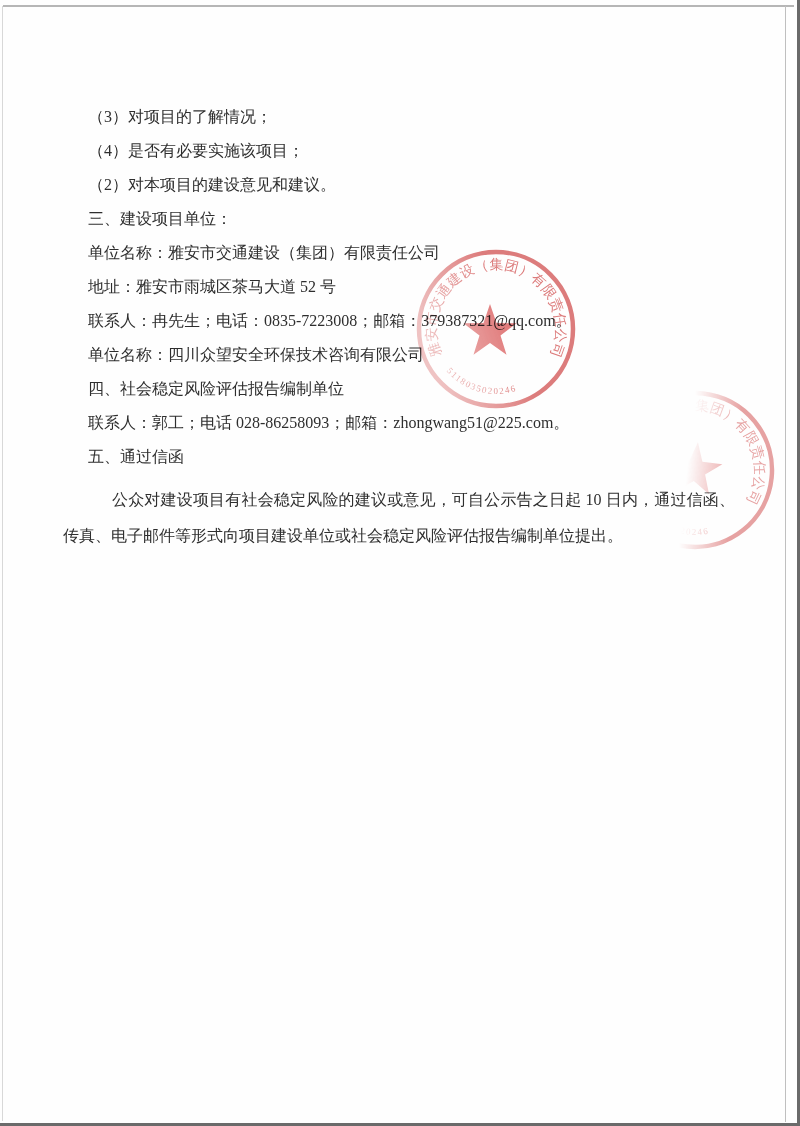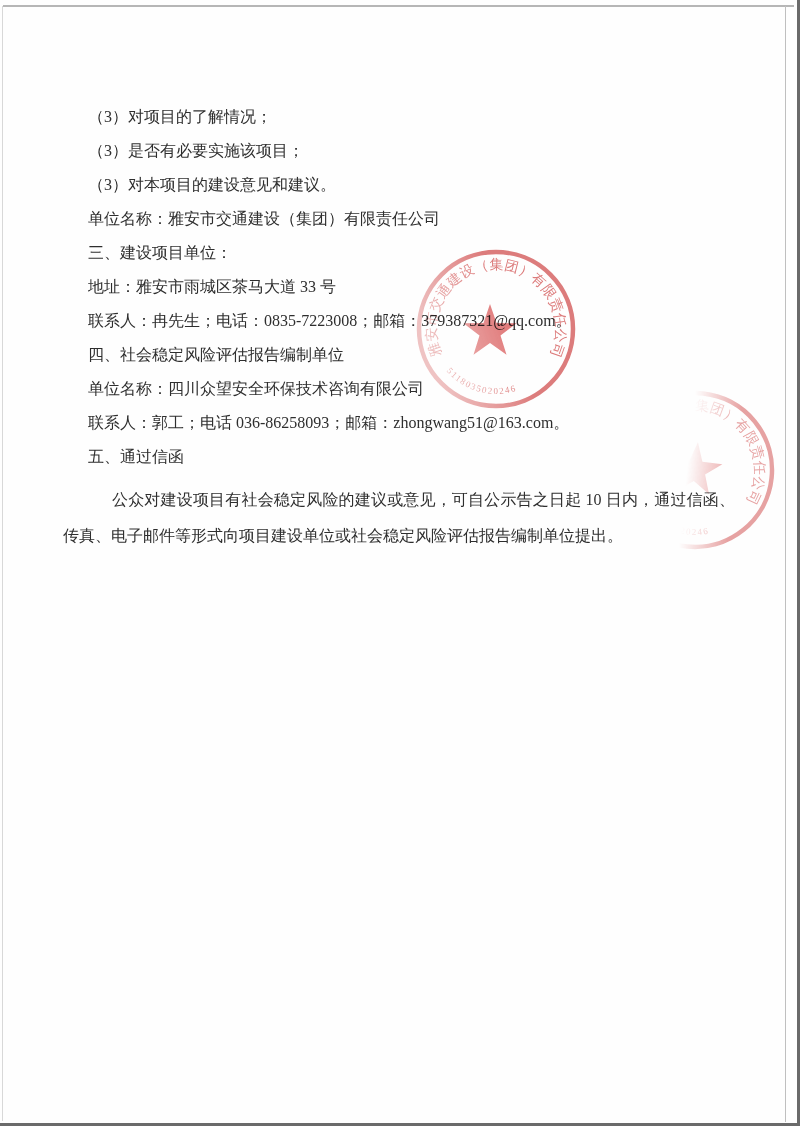--- a/index.html
+++ b/index.html
@@ -52,31 +52,31 @@
 <div class="page">
 
   <div class="edge-top"></div>
   <div class="edge-left"></div>
   <div class="edge-right-light"></div>
   <div class="edge-right-dark"></div>
   <div class="edge-bottom-dark"></div>
 
   <div class="text-block">
     <div class="line ind">（3）对项目的了解情况；</div>
-    <div class="line ind">（3）是否有必要实施该项目；</div>
-    <div class="line ind">（3）对本项目的建设意见和建议。</div>
+    <div class="line ind">（4）是否有必要实施该项目；</div>
+    <div class="line ind">（2）对本项目的建设意见和建议。</div>
 
+    <div class="line ind">三、建设项目单位：</div>
     <div class="line ind">单位名称：雅安市交通建设（集团）有限责任公司</div>
-    <div class="line ind">三、建设项目单位：</div>
-    <div class="line ind">地址：雅安市雨城区茶马大道 33 号</div>
+    <div class="line ind">地址：雅安市雨城区茶马大道 52 号</div>
     <div class="line ind">联系人：冉先生；电话：0835-7223008；邮箱：379387321@qq.com。</div>
 
+    <div class="line ind">单位名称：四川众望安全环保技术咨询有限公司</div>
     <div class="line ind">四、社会稳定风险评估报告编制单位</div>
-    <div class="line ind">单位名称：四川众望安全环保技术咨询有限公司</div>
-    <div class="line ind">联系人：郭工；电话 036-86258093；邮箱：zhongwang51@163.com。</div>
+    <div class="line ind">联系人：郭工；电话 028-86258093；邮箱：zhongwang51@225.com。</div>
 
     <div class="line ind">五、通过信函</div>
     <p class="para">公众对建设项目有社会稳定风险的建议或意见，可自公示告之日起 10 日内，通过信函、传真、电子邮件等形式向项目建设单位或社会稳定风险评估报告编制单位提出。</p>
   </div>
 
   <svg class="seal seal-main" viewBox="0 0 200 200">
     <circle class="seal-ring" cx="100" cy="100" r="77"></circle>
     <path id="arcTopA" d="M 45.6 125.4 A 60 60 0 1 1 154.4 125.4" fill="none"></path>
     <text class="seal-text">
       <textPath href="#arcTopA">雅安市交通建设（集团）有限责任公司</textPath>

